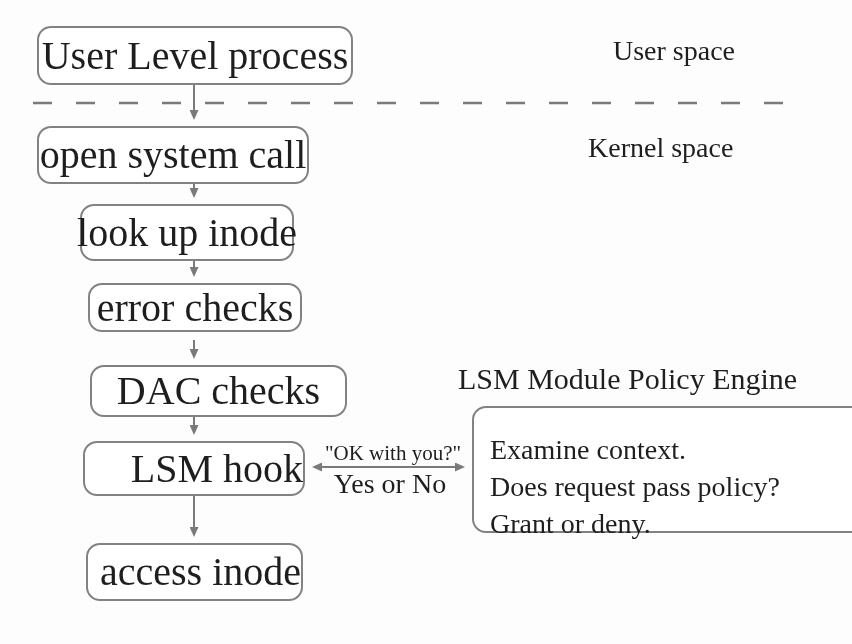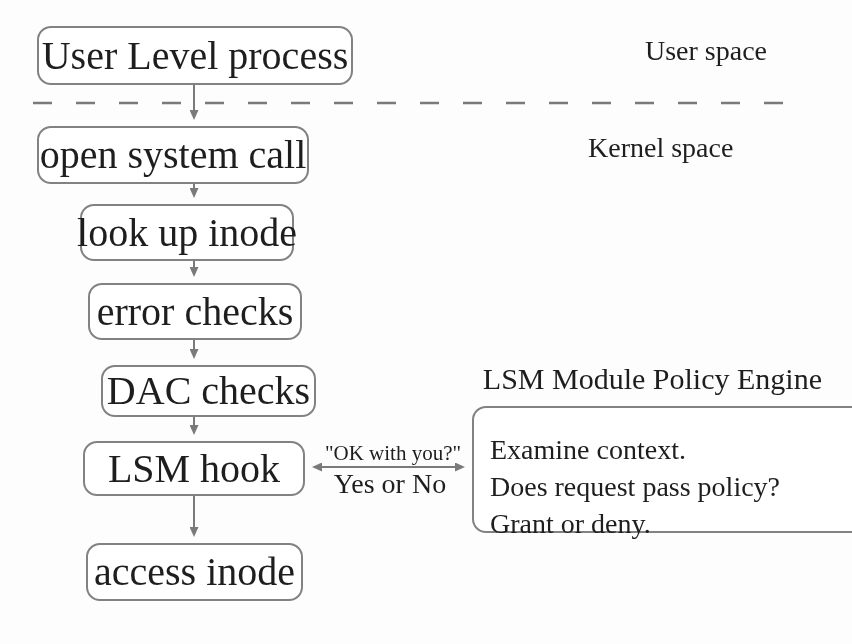--- a/index.html
+++ b/index.html
@@ -30,39 +30,39 @@
     align-items: center;
     justify-content: center;
     font-size: 40px;
     line-height: 1;
     white-space: nowrap;
     color: var(--text);
   }
   .b0 { left: 37px;  top: 26px;  width: 316px; height: 59px; }
   .b1 { left: 37px;  top: 126px; width: 272px; height: 58px; }
   .b2 { left: 80px;  top: 204px; width: 214px; height: 57px; }
-  .b3 { left: 88px;  top: 283px; width: 214px; height: 57px; }
-  .b4 { left: 101px;  top: 365px; width: 215px; height: 52px; }
-  .b5 { left: 83px;  top: 441px; width: 222px; height: 55px; }
-  .b6 { left: 86px;  top: 543px; width: 217px; height: 58px; }
+  .b3 { left: 88px;  top: 283px; width: 214px; height: 49px; }
+  .b4 { left: 90px;  top: 365px; width: 257px; height: 52px; }
+  .b5 { left: 83px;  top: 441px; width: 222px; height: 55px; justify-content: flex-end; }
+  .b6 { left: 86px;  top: 543px; width: 217px; height: 58px; justify-content: flex-end; }
 
   .region-label {
     position: absolute;
     font-size: 28px;
     line-height: 1.1;
     white-space: nowrap;
     color: var(--text);
   }
-  .user-space   { left: 613px; top: 36px; margin-left: 32px; }
+  .user-space   { left: 613px; top: 36px; }
   .kernel-space { left: 588px; top: 133px; }
 
   .policy-title {
     position: absolute;
     left: 458px; top: 362px; width: 364px;
-    text-align: right;
+    text-align: left;
     font-size: 30px;
     white-space: nowrap;
     color: var(--text);
   }
   .policy-box {
     position: absolute;
     left: 472px; top: 406px; width: 404px; height: 127px;
     border: 2px solid var(--box-border);
     border-radius: 14px;
     background: #fff;

